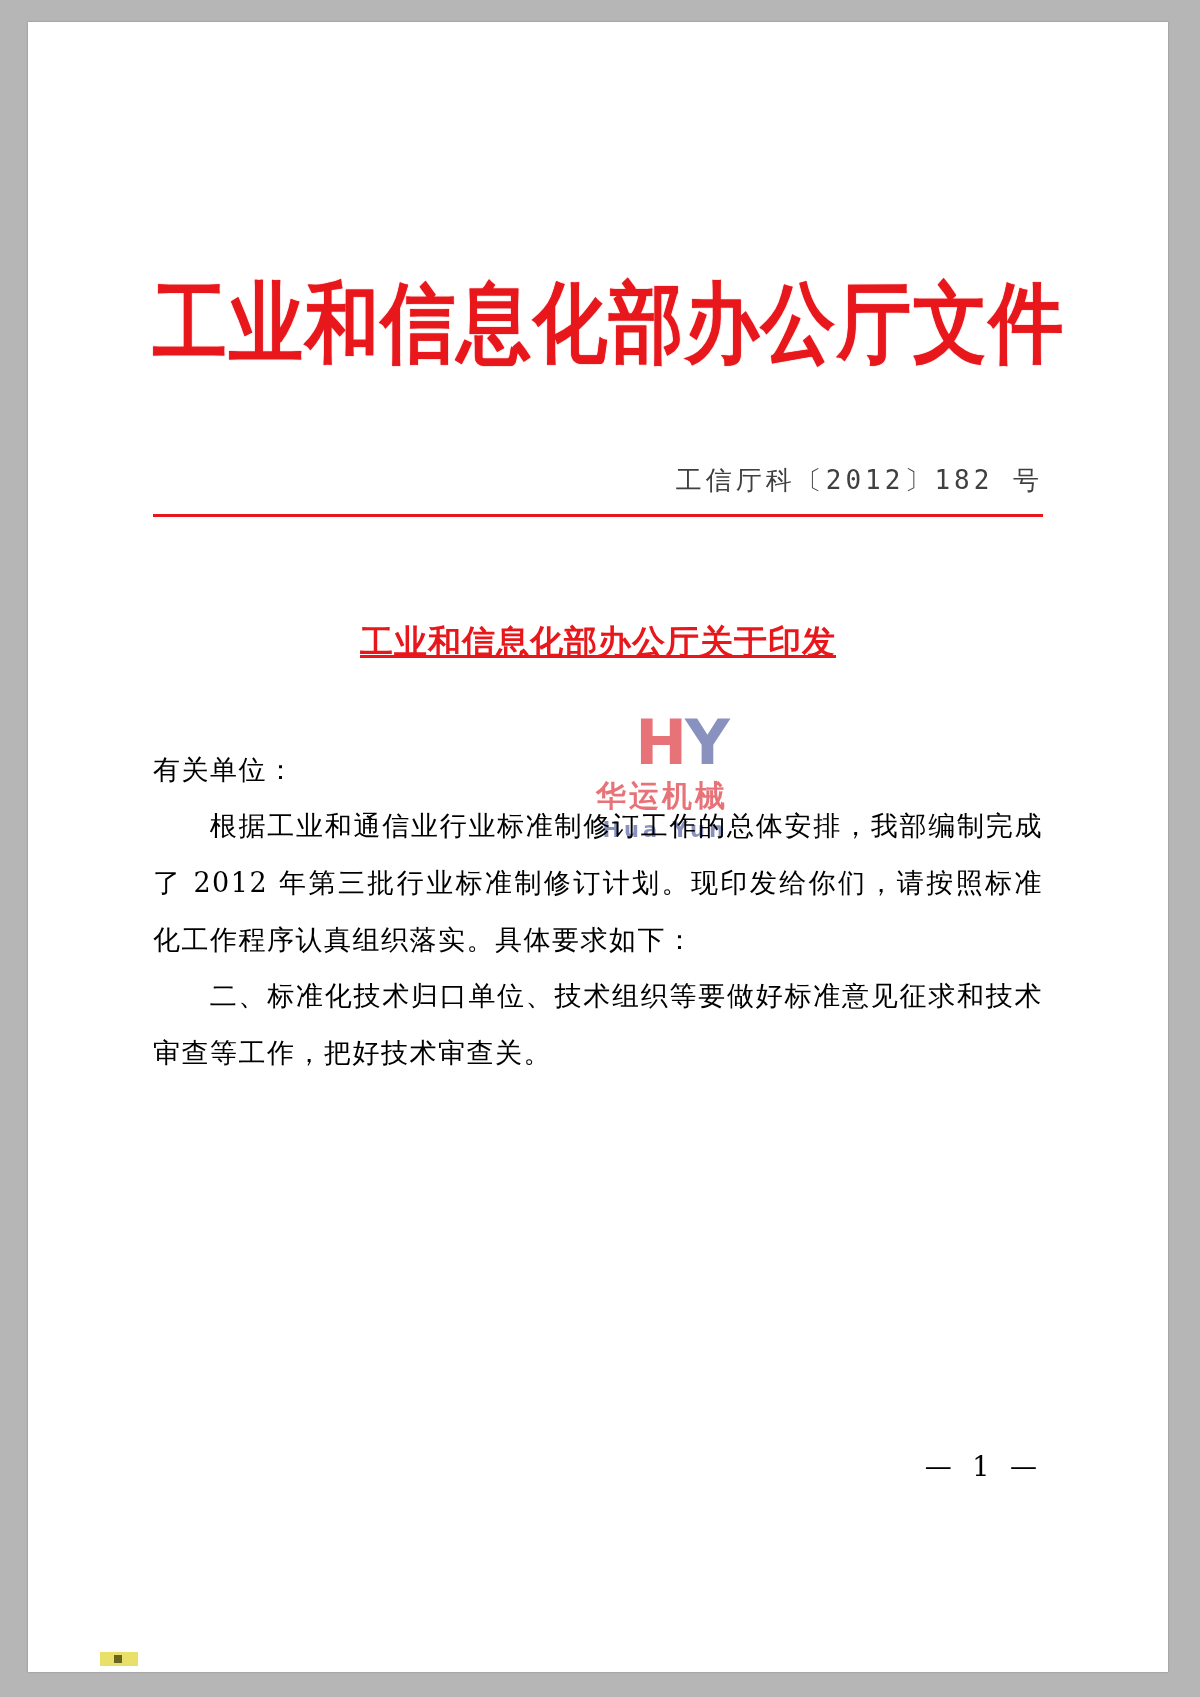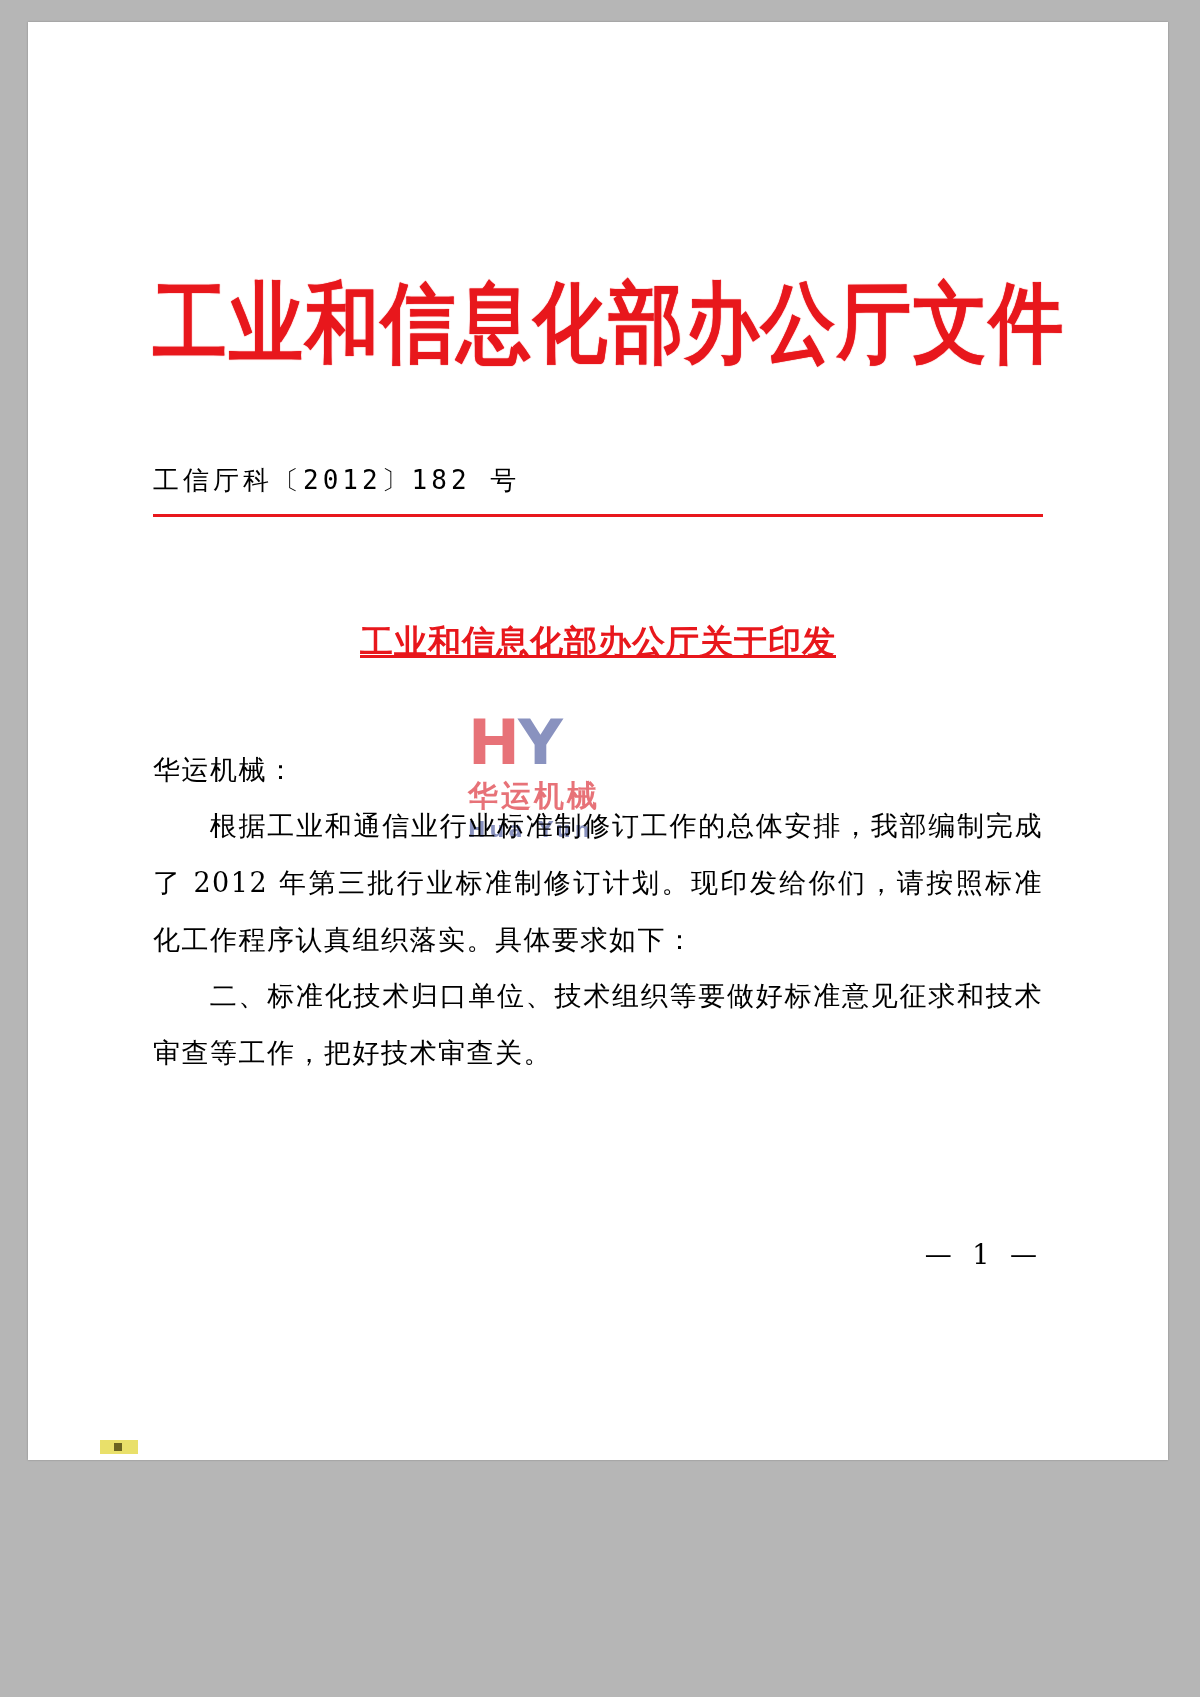--- a/index.html
+++ b/index.html
@@ -11,21 +11,21 @@
     height: 1697px;
     background: #b6b6b6;
     font-family: "DejaVu Serif", "Liberation Serif", serif;
     overflow: hidden;
   }
   .page {
     position: absolute;
     left: 28px;
     top: 22px;
     width: 1140px;
-    height: 1438px;
+    height: 1650px;
     background: #ffffff;
     box-shadow: 0 0 2px rgba(0,0,0,0.25);
     overflow: hidden;
   }
   .page-inner {
     position: absolute;
     left: 0;
     top: 0;
     right: 0;
     bottom: 0;
@@ -44,24 +44,24 @@
     line-height: 1.05;
     letter-spacing: 2px;
     white-space: nowrap;
     transform: scaleY(1.18);
     transform-origin: center top;
     text-shadow: 0 0 1px #e8171c;
   }
 
   .doc-number {
     margin-top: 108px;
-    text-align: left;
+    text-align: right;
     font-size: 26px;
     letter-spacing: 4px;
-    color: #000000;
+    color: #404040;
     font-family: "DejaVu Sans Mono", "Liberation Mono", monospace;
   }
 
   .red-rule {
     margin-top: 16px;
     height: 3px;
     background: #e8171c;
   }
 
   
@@ -80,21 +80,21 @@
     z-index: 2;
   }
 
   
   .watermark {
     position: absolute;
     left: 50%;
     top: 690px;
     transform: translateX(-50%);
     width: 260px;
-    text-align: left;
+    text-align: right;
     opacity: 0.55;
     z-index: 1;
     pointer-events: none;
   }
   .wm-mark {
     font-size: 62px;
     font-weight: bold;
     color: #d4000a;
     letter-spacing: -2px;
     line-height: 1;
@@ -180,21 +180,21 @@
 
     <div class="watermark">
       <div class="wm-mark">
         <span>H</span><span class="wm-blue">Y</span>
       </div>
       <div class="wm-cn">华运机械</div>
       <div class="wm-en">Hua Yun</div>
     </div>
 
     <div class="body-text">
-      <div class="salutation">华运机械：</div>
+      <div class="salutation">有关单位：</div>
       <div class="para">根据工业和通信业行业标准制修订工作的总体安排，我部编制完成了 2012 年第三批行业标准制修订计划。现印发给你们，请按照标准化工作程序认真组织落实。具体要求如下：</div>
       <div class="para">二、标准化技术归口单位、技术组织等要做好标准意见征求和技术审查等工作，把好技术审查关。</div>
     </div>
 
   </div>
 
   <div class="page-number">— 1 —</div>
 
   <div class="corner-mark">
     <div class="corner-mark-dot"></div>

